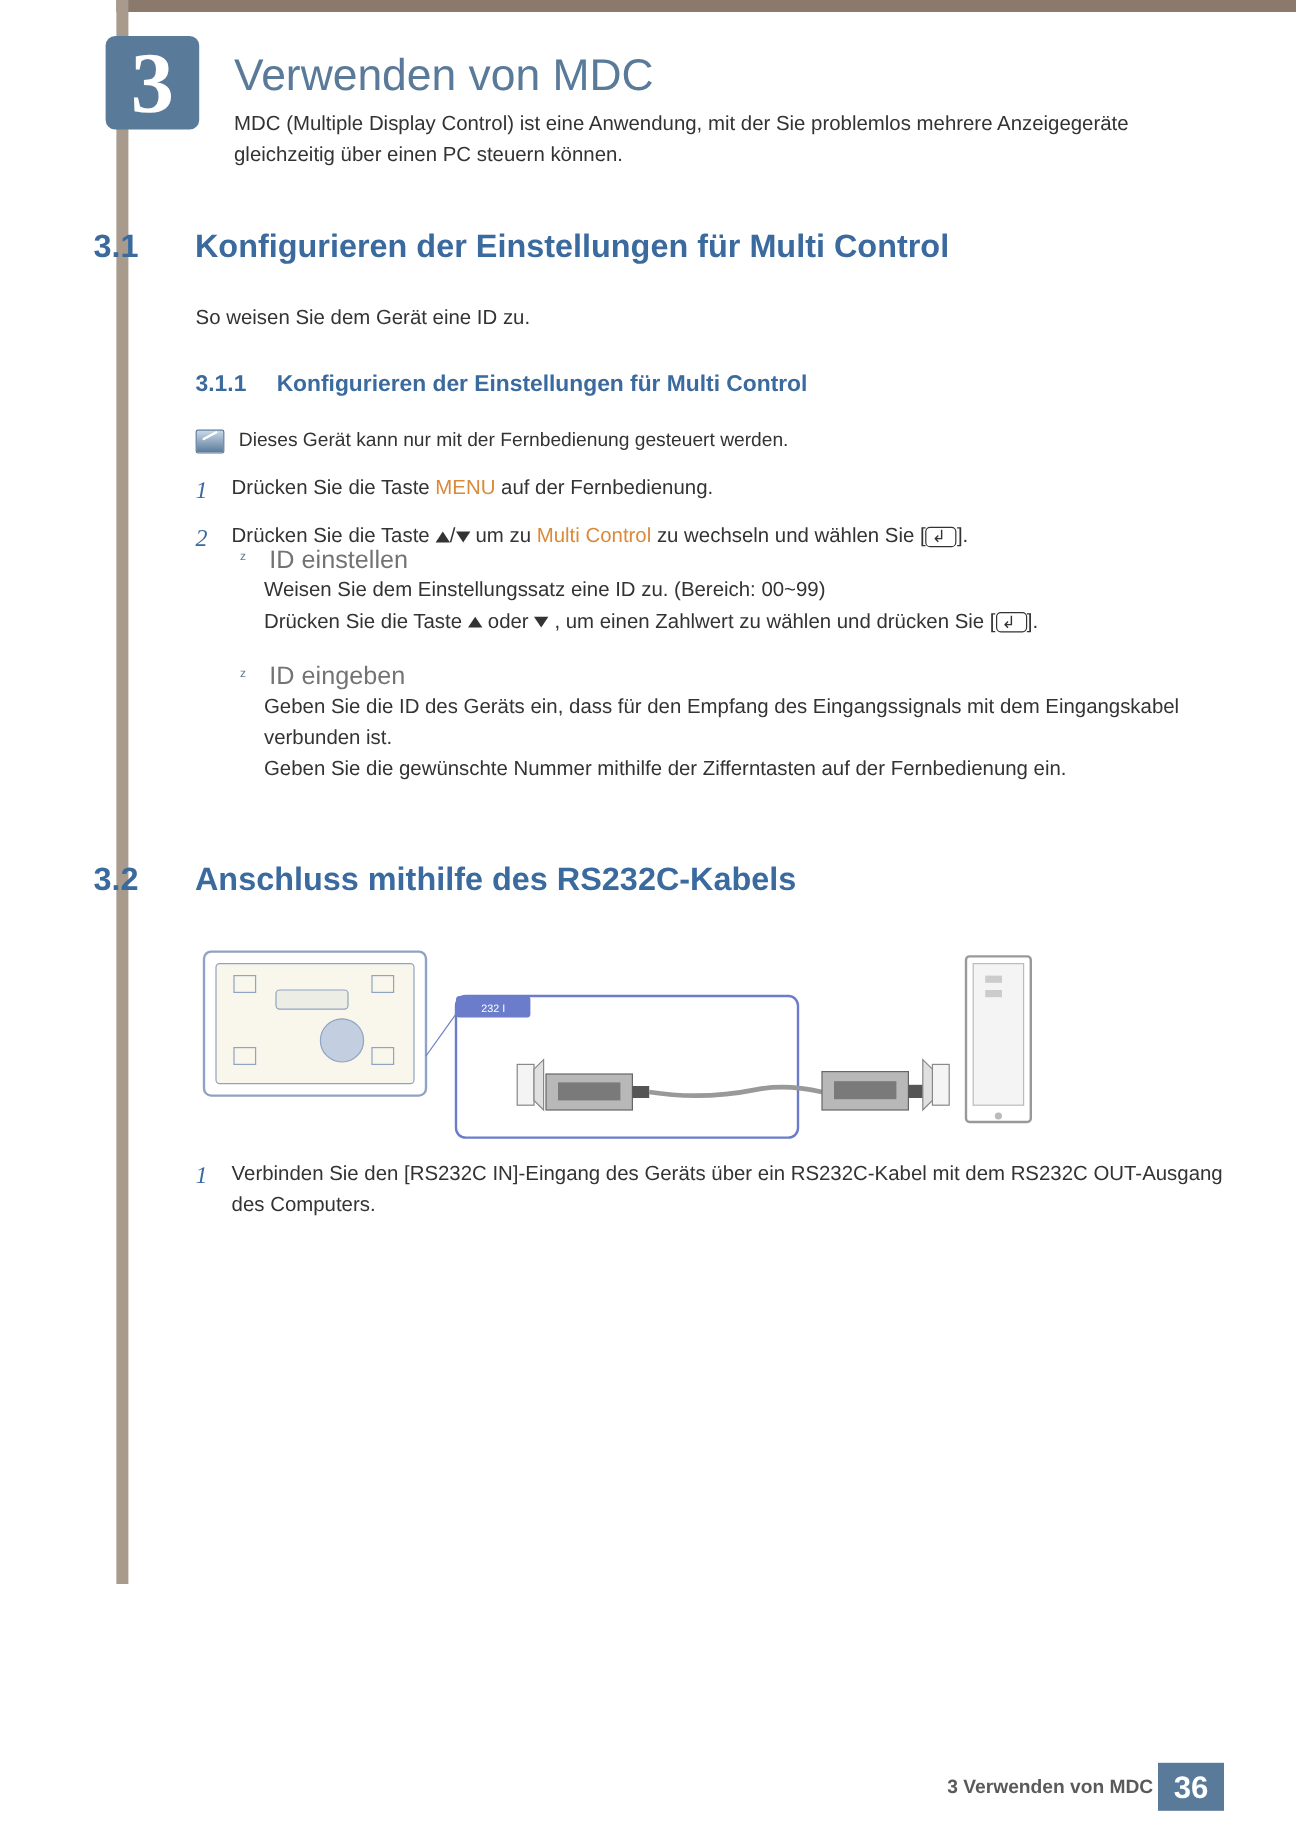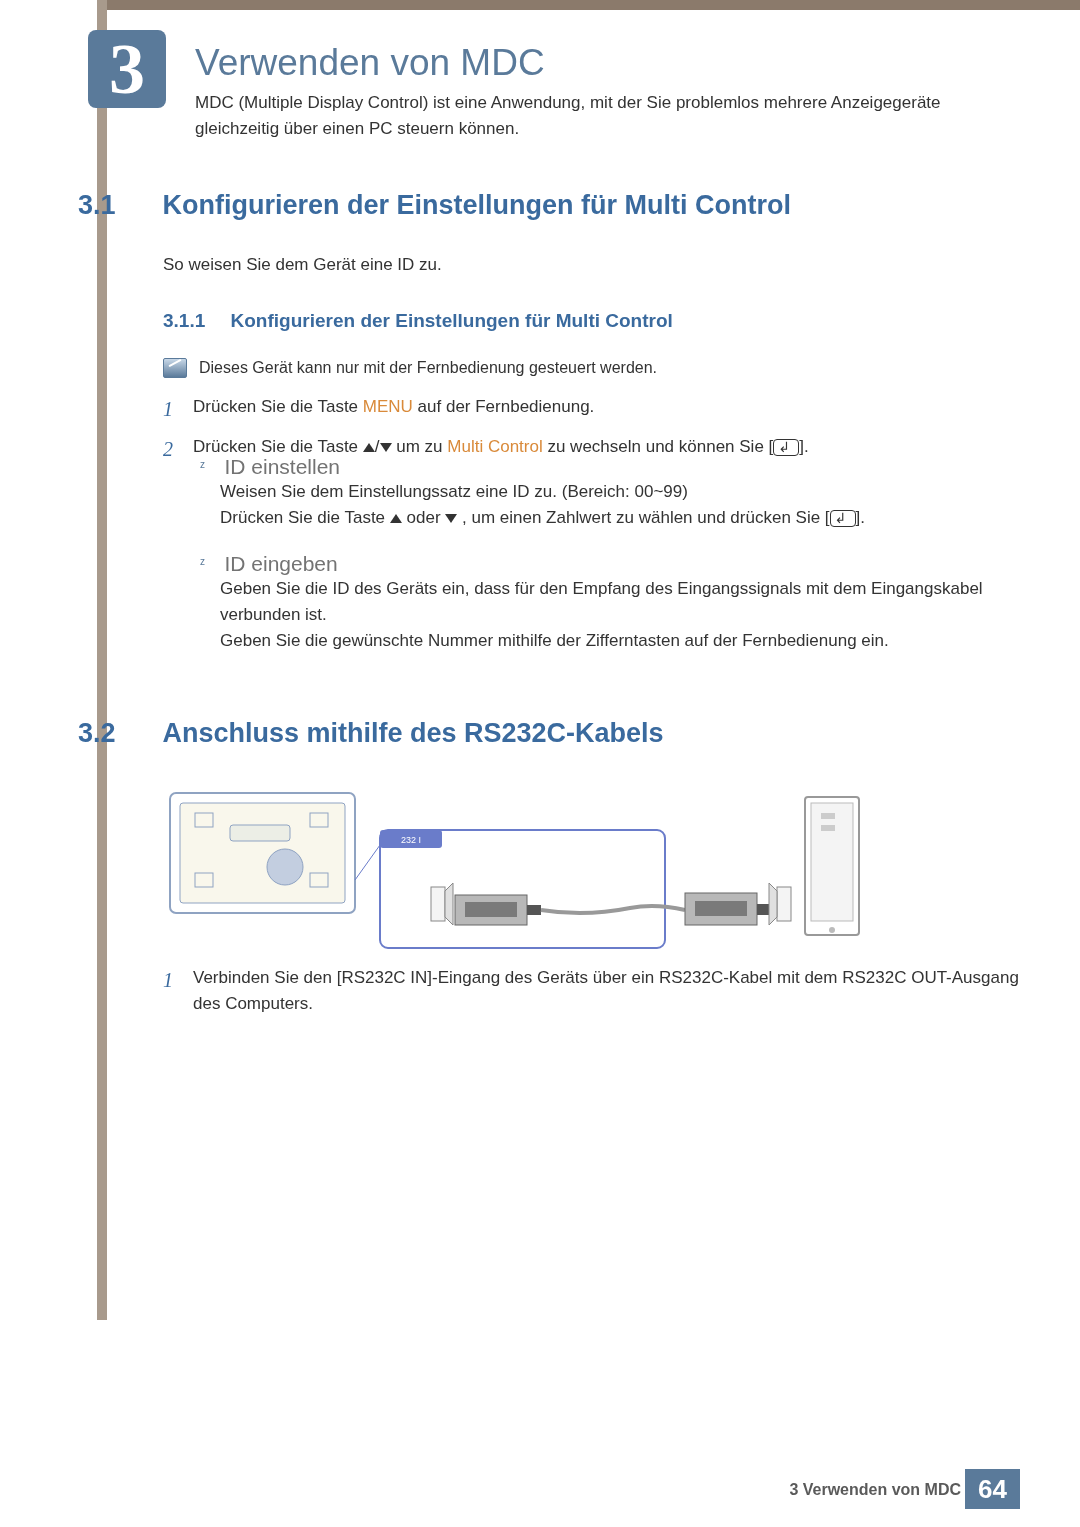--- a/index.html
+++ b/index.html
@@ -260,21 +260,21 @@
     <span class="step-num">1</span>
     <span class="step-body">
       <span>Drücken Sie die Taste </span><span class="hl-orange">MENU</span><span> auf der Fernbedienung.</span>
     </span>
   </div>
   <div class="step">
     <span class="step-num">2</span>
     <span class="step-body">
       <span>Drücken Sie die Taste </span>
       <span class="tri-up"></span><span>/</span><span class="tri-down"></span>
-      <span> um zu </span><span class="hl-orange">Multi Control</span><span> zu wechseln und können Sie [</span><span class="enter-key"></span><span>].</span>
+      <span> um zu </span><span class="hl-orange">Multi Control</span><span> zu wechseln und wählen Sie [</span><span class="enter-key"></span><span>].</span>
     </span>
   </div>
 </div>
 
 <div id="sublist1" class="sublist">
   <div class="sub-item">
     <span class="sub-marker">z</span>
     <span class="sub-label">ID einstellen</span>
     <div class="sub-desc">Weisen Sie dem Einstellungssatz eine ID zu. (Bereich: 00~99)</div>
     <div class="sub-desc">
@@ -346,13 +346,13 @@
 </div>
 
 <div id="steps32" class="step-list">
   <div class="step">
     <span class="step-num">1</span>
     <span class="step-body">Verbinden Sie den [RS232C IN]-Eingang des Geräts über ein RS232C-Kabel mit dem RS232C OUT-Ausgang des Computers.</span>
   </div>
 </div>
 
 <div class="footer-ch">3 Verwenden von MDC</div>
-<div class="footer-page">64</div>
+<div class="footer-page">36</div>
 
 </body></html>

